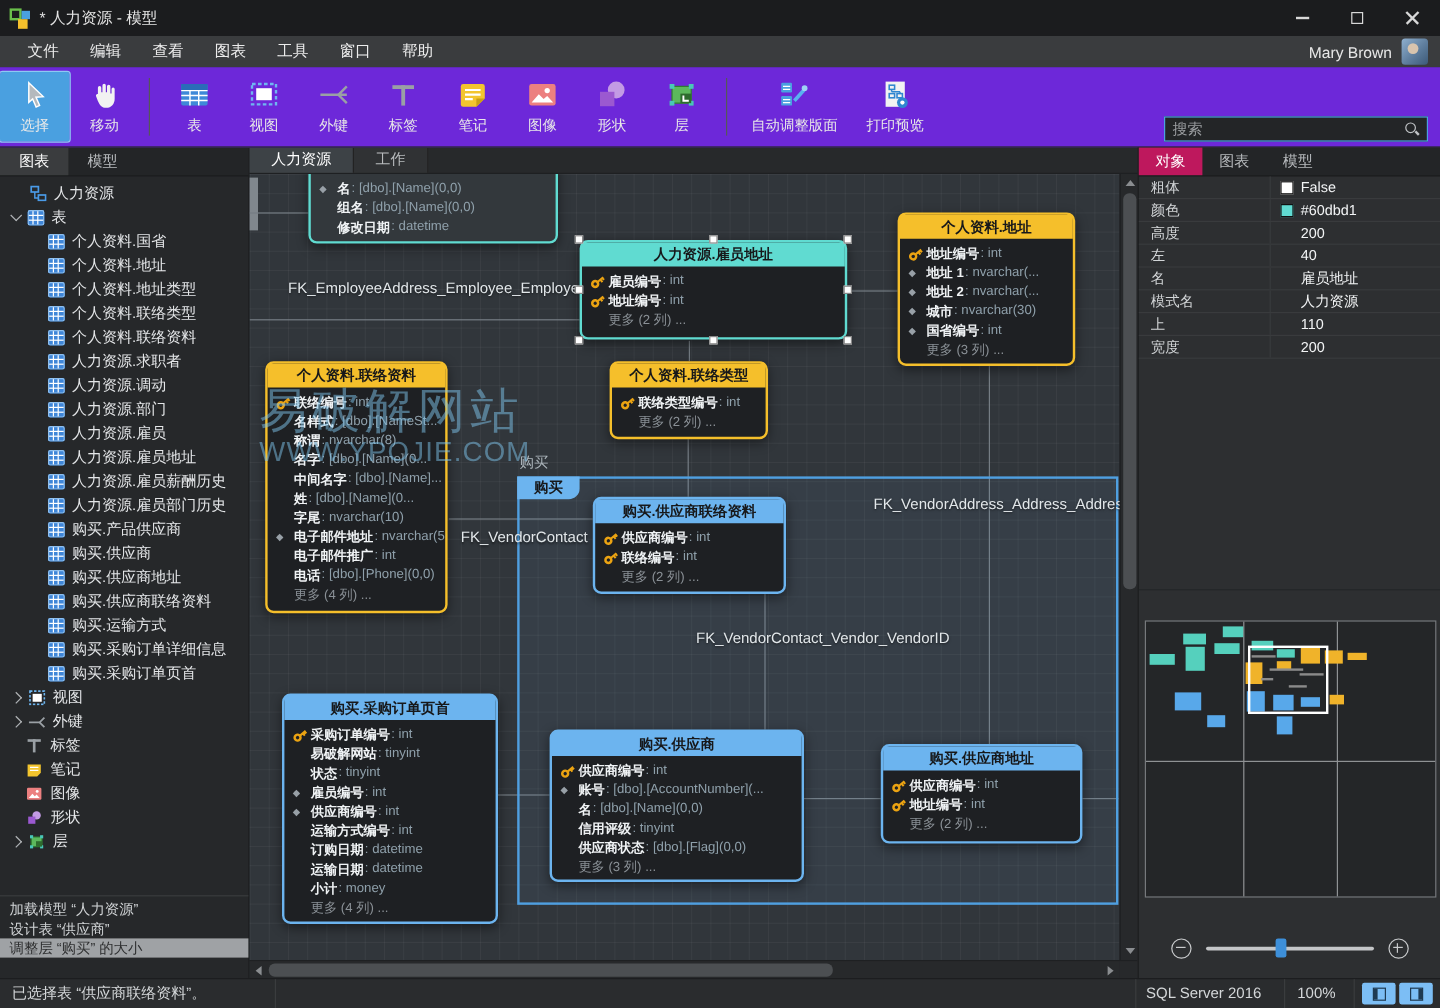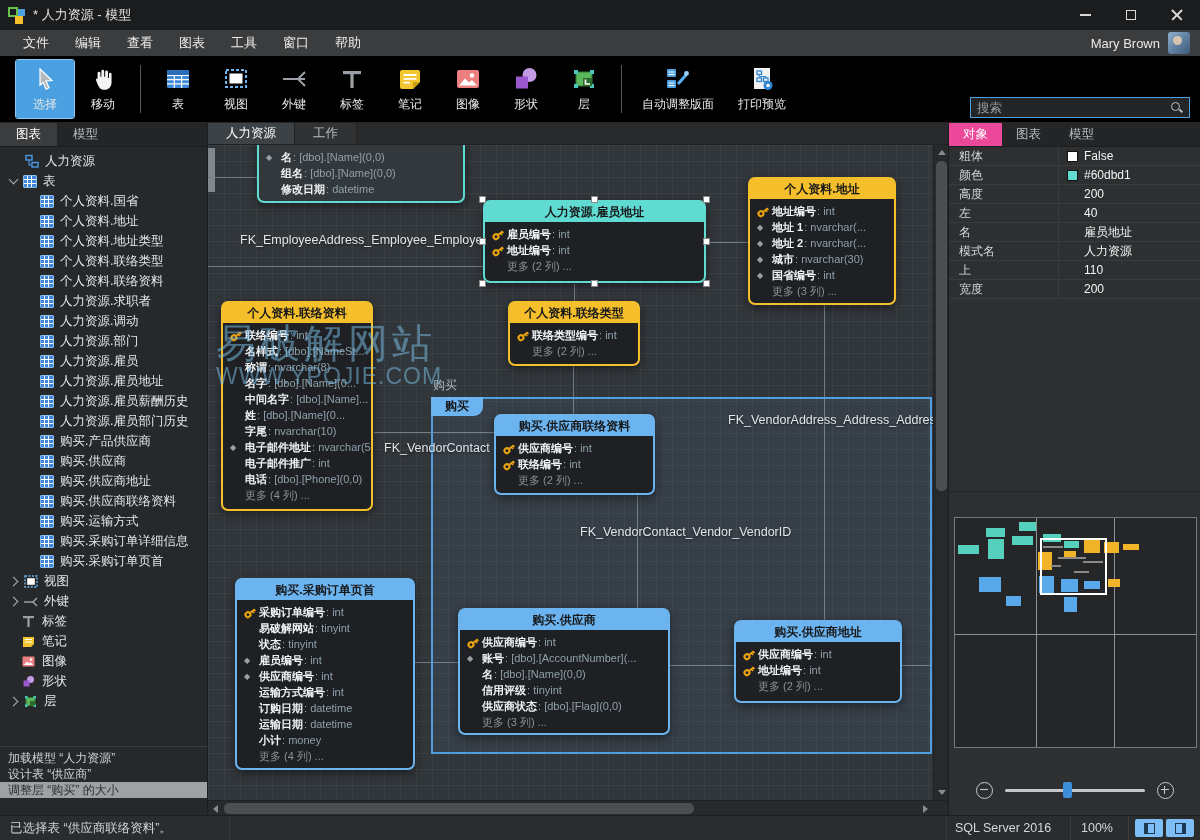--- a/index.html
+++ b/index.html
@@ -24,21 +24,21 @@
 
   
   .menubar{height:26px;background:#3a3c3e;display:flex;align-items:center;padding:0 10px}
   .menuitem{padding:0 13px;font-size:13px;line-height:26px;color:#ececec}
   .userbox{margin-left:auto;display:flex;align-items:center;gap:8px}
   .username{font-size:13px;color:#e8e8e8}
   .avatar{width:22px;height:22px;border-radius:3px;background:linear-gradient(135deg,#8fb0cf 0%,#5e7d9d 55%,#3c5a78 100%);position:relative;overflow:hidden}
   .avatar::after{content:"";position:absolute;left:5px;top:4px;width:9px;height:9px;border-radius:50%;background:#d8c4ae}
 
   
-  .toolbar{height:67px;background:#000000;border-bottom:1px solid #232527;display:flex;align-items:center;padding:0 16px;position:relative}
+  .toolbar{height:67px;background:#6d28d9;border-bottom:1px solid #232527;display:flex;align-items:center;padding:0 0;position:relative}
   .tbtn{width:58px;height:58px;display:flex;flex-direction:column;align-items:center;justify-content:center;gap:3px;border-radius:2px;flex:none}
   .tbtn.wide{width:auto;padding:0 12px}
   .tbtn .ticn{width:28px;height:28px;display:flex;align-items:center;justify-content:center}
   .tbtn .tlbl{font-size:12px;color:#e8e8e8;white-space:nowrap}
   .tbtn.active{background:#4aa0e0;outline:1px solid #8ec8f2}
   .tsep{width:1px;height:48px;background:#55575a;margin:0 8px;flex:none}
   .searchbox{position:absolute;right:10px;top:41px;width:220px;height:21px;background:#232527;border:1px solid #4aa0e0;display:flex;align-items:center;padding:0 6px}
   .searchbox input{flex:1;background:transparent;border:none;outline:none;color:#e0e0e0;font-size:12.5px;font-family:inherit}
   .searchbox input::placeholder{color:#9a9da0}
   .mag{position:relative;width:13px;height:13px;flex:none}
@@ -128,21 +128,21 @@
   .vscroll .down{left:4px;bottom:5px;border-left:4px solid transparent;border-right:4px solid transparent;border-top:5px solid #8a8d90}
   .hscroll .lt{top:4px;left:5px;border-top:4px solid transparent;border-bottom:4px solid transparent;border-right:5px solid #8a8d90}
   .hscroll .rt{top:4px;right:5px;border-top:4px solid transparent;border-bottom:4px solid transparent;border-left:5px solid #8a8d90}
   .vthumb{position:absolute;left:2px;width:11px;top:16px;height:330px;background:#4c4f52;border-radius:5px}
   .hthumb{position:absolute;top:2px;height:11px;left:16px;width:470px;background:#4c4f52;border-radius:5px}
 
   
   .rpanel{width:252px;background:#2d2f31;border-left:1px solid #1c1d1f;position:relative;display:flex;flex-direction:column}
   .rtabs{height:24px;display:flex;background:#232527;border-bottom:1px solid #1c1d1f}
   .rtab{padding:0 14px;font-size:12.5px;line-height:23px;color:#b8bbbe}
-  .rtab.active{background:#ec4899;color:#fff}
+  .rtab.active{background:#be185d;color:#fff}
   .props{}
   .prow{height:19px;display:flex;align-items:center;border-bottom:1px solid #393b3d;font-size:12px}
   .plabel{width:110px;padding-left:10px;color:#d2d5d7;border-right:1px solid #393b3d;line-height:18px;height:100%}
   .pvalue{flex:1;padding-left:8px;color:#f2f4f5;display:flex;align-items:center;gap:6px}
   .swatch{width:11px;height:11px;flex:none}
   .ovdivider{position:absolute;left:0;right:0;top:368px;height:1px;background:#242628}
   .minimap{position:absolute;left:5px;top:394px;width:243px;height:231px;background:#242628;border:1px solid #76797c}
   .mm-rect{position:absolute}
   .mm-grid{position:absolute;background:#8f9294}
   .mm-view{position:absolute;border:2px solid #fff;left:85px;top:20px;width:67px;height:57px}

